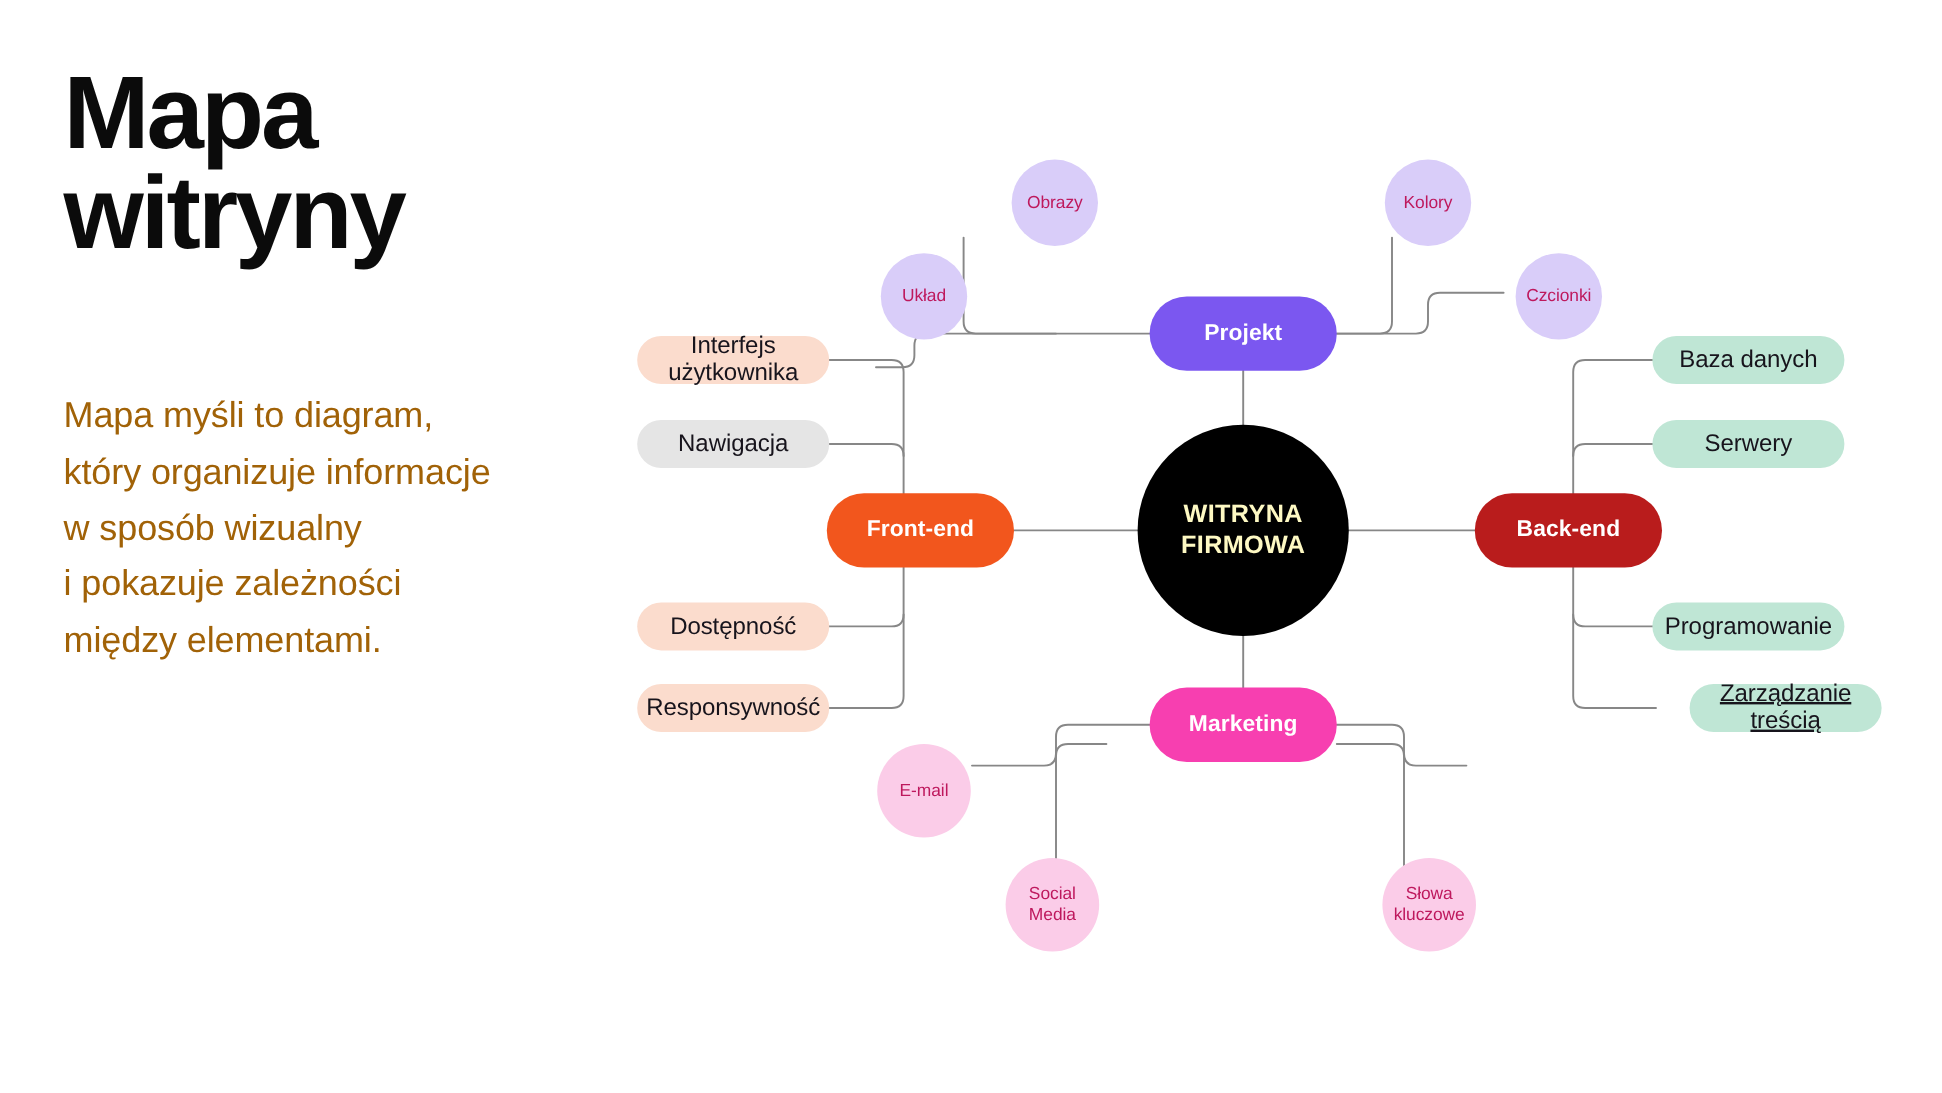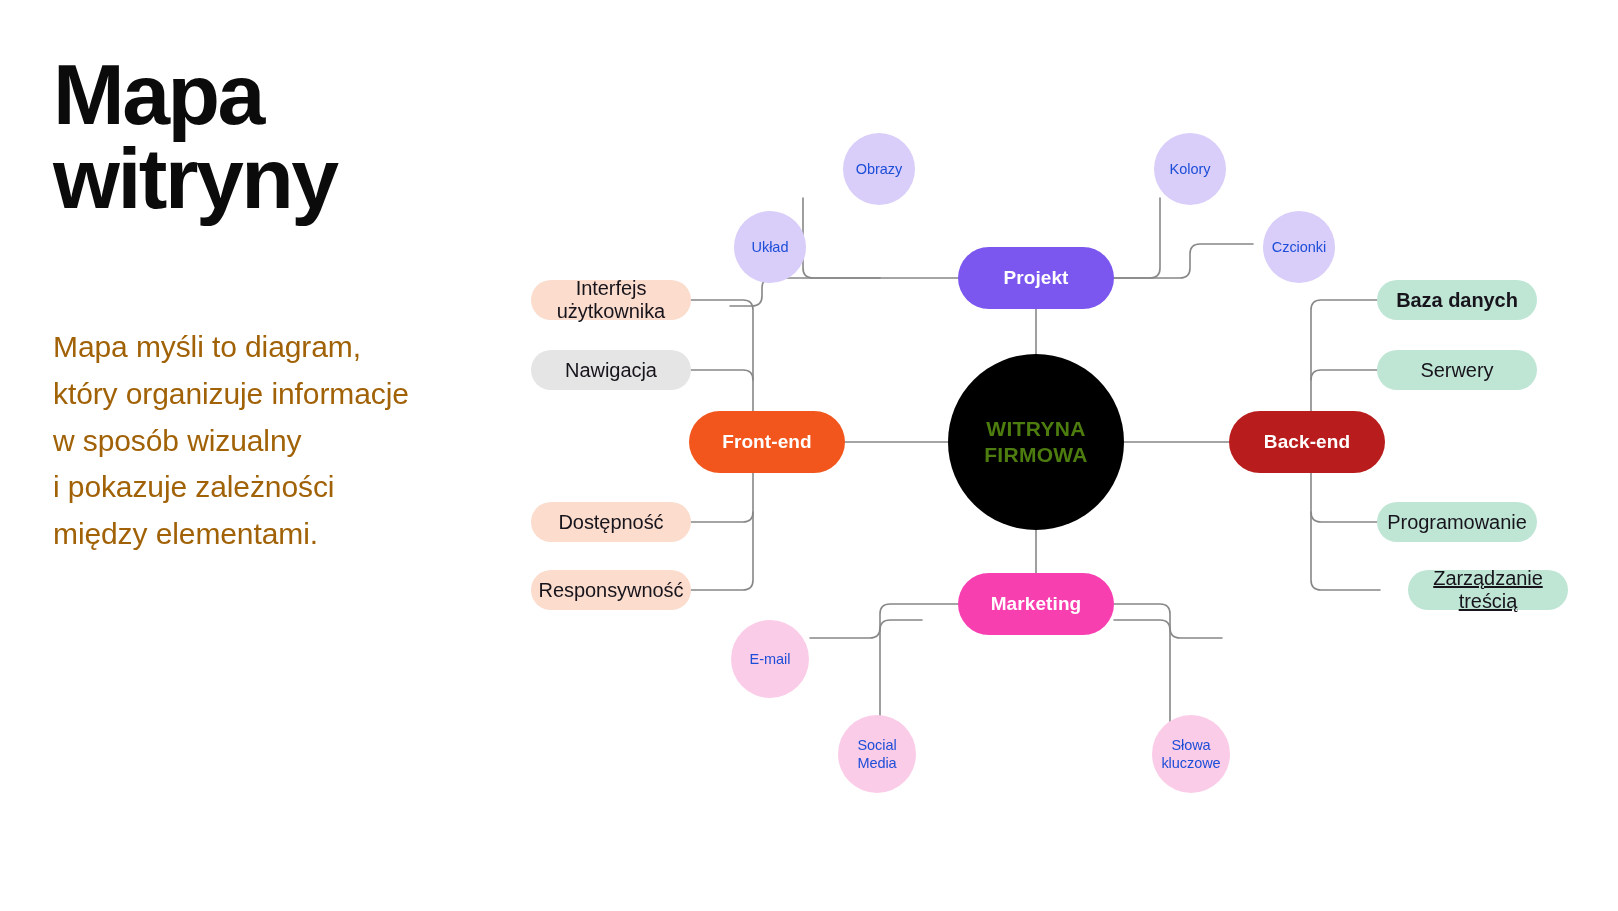--- a/index.html
+++ b/index.html
@@ -70,21 +70,21 @@
     box-sizing: border-box;
     white-space: pre-line;
   }
 
   
   #center-node {
     width: 176px;
     height: 176px;
     border-radius: 50%;
     background: #000000;
-    color: #4d7c0f;
+    color: #fef9c3;
     font-size: 21px;
     font-weight: 700;
     line-height: 1.25;
     letter-spacing: 0.3px;
   }
 
   
   .branch {
     height: 62px;
     border-radius: 31px;
@@ -102,21 +102,21 @@
     font-weight: 400;
     color: #17141c;
     letter-spacing: -0.05px;
   }
 
   
   .leaf-circle {
     border-radius: 50%;
     font-size: 14.5px;
     font-weight: 400;
-    color: #1d4ed8;
+    color: #be185d;
     line-height: 1.25;
     letter-spacing: -0.05px;
   }
 </style>
 </head>
 <body>
 
 <div id="left-col">
   <h1 id="page-title">Mapa
 witryny</h1>
@@ -179,21 +179,21 @@
   <div class="node leaf-circle" style="left:1263px; top:211px; width:72px; height:72px; background:#d9cdf9;">Czcionki</div>
 
   <div class="node leaf-rect" style="left:531px; top:280px; width:160px; background:#fbdccd;">Interfejs użytkownika</div>
 
   <div class="node leaf-rect" style="left:531px; top:350px; width:160px; background:#e5e5e5;">Nawigacja</div>
 
   <div class="node leaf-rect" style="left:531px; top:502px; width:160px; background:#fbdccd;">Dostępność</div>
 
   <div class="node leaf-rect" style="left:531px; top:570px; width:160px; background:#fbdccd;">Responsywność</div>
 
-  <div class="node leaf-rect" style="left:1377px; top:280px; width:160px; background:#bfe6d5;font-weight:bold;">Baza danych</div>
+  <div class="node leaf-rect" style="left:1377px; top:280px; width:160px; background:#bfe6d5;">Baza danych</div>
 
   <div class="node leaf-rect" style="left:1377px; top:350px; width:160px; background:#bfe6d5;">Serwery</div>
 
   <div class="node leaf-rect" style="left:1377px; top:502px; width:160px; background:#bfe6d5;">Programowanie</div>
 
   <div class="node leaf-rect" style="left:1408px; top:570px; width:160px; background:#bfe6d5;text-decoration:underline;">Zarządzanie treścią</div>
 
   <div class="node leaf-circle" style="left:731px; top:620px; width:78px; height:78px; background:#fbcce8;">E-mail</div>
 
   <div class="node leaf-circle" style="left:838px; top:715px; width:78px; height:78px; background:#fbcce8;">Social

